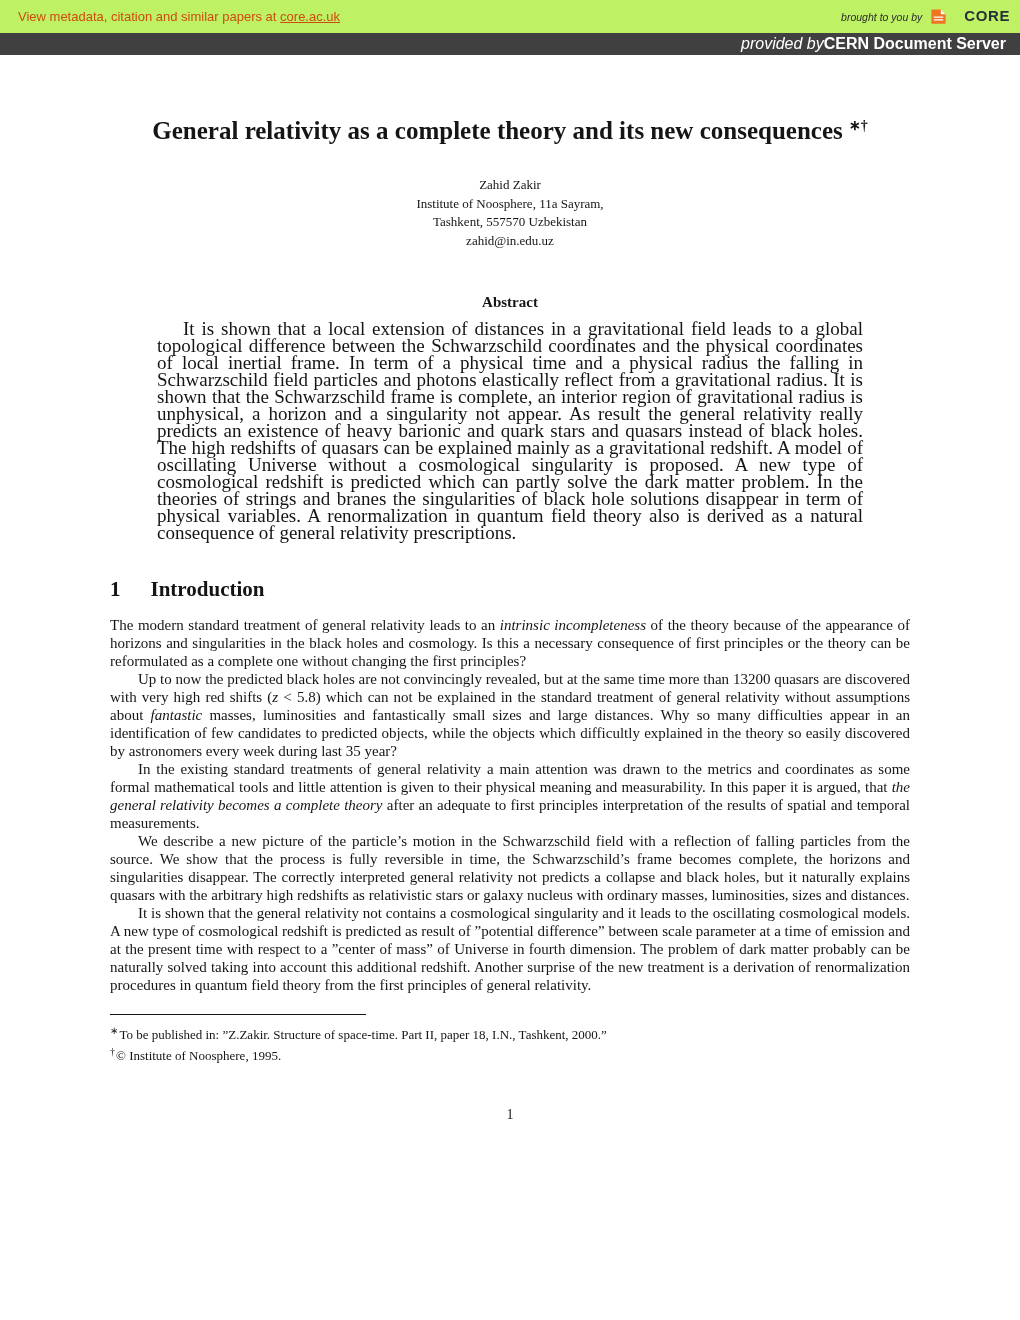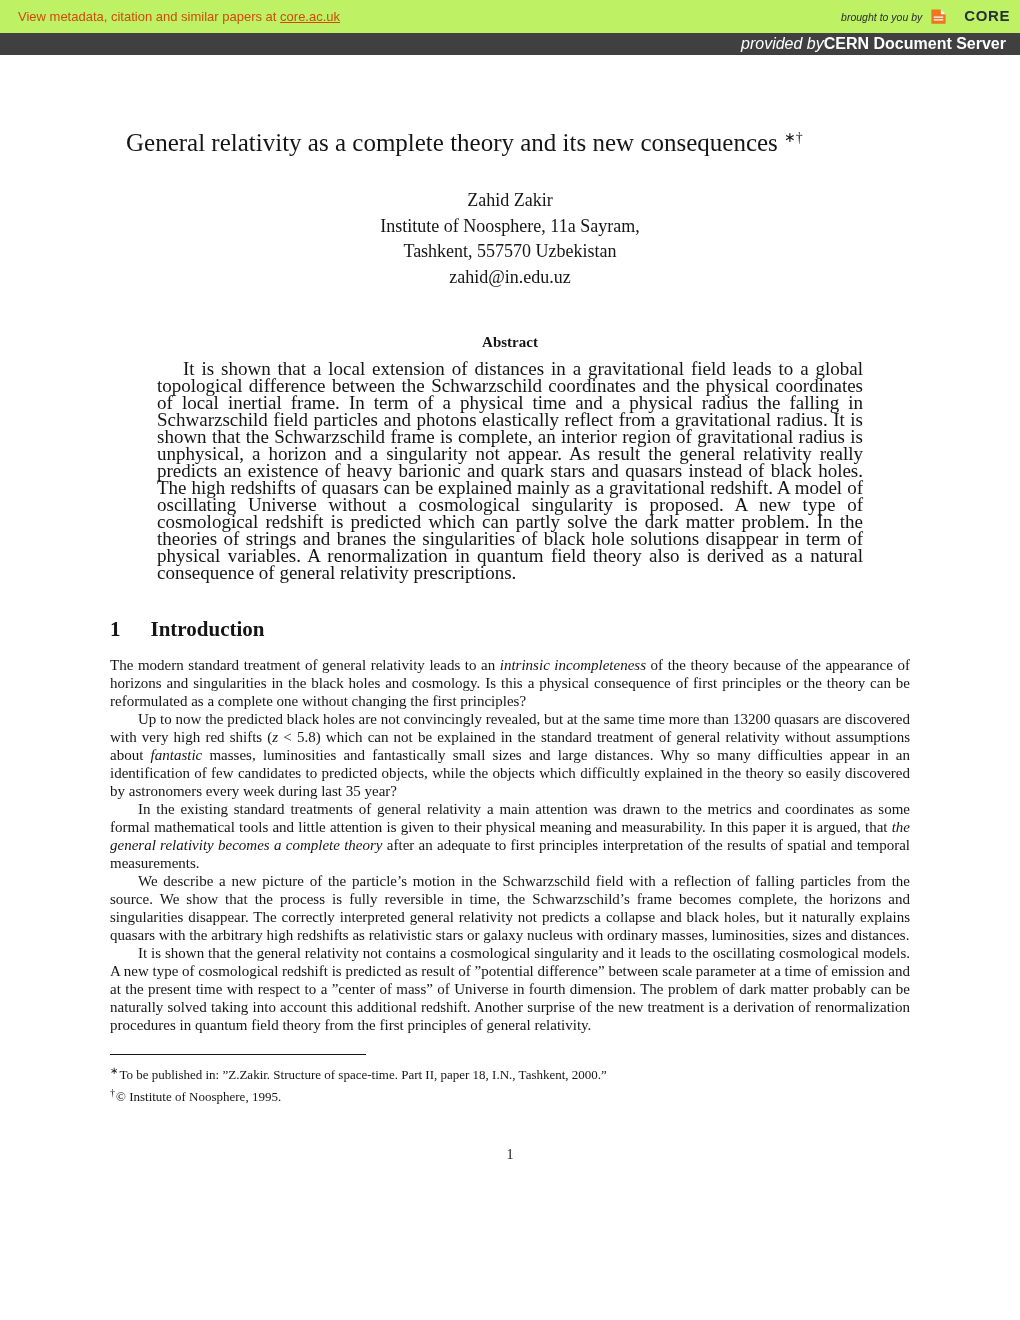--- a/index.html
+++ b/index.html
@@ -72,32 +72,32 @@
   .provided-label { font-style: italic; }
   .provider-name { font-weight: bold; }
 
   
   .paper {
     width: 800px;
     margin: 0 auto;
     padding-top: 56px;
   }
   .title {
-    margin: 16px;
-    text-align: left;
+    margin: 4px;
+    text-align: center;
     font-size: 25px;
-    font-weight: normal;
+    font-weight: bold;
     line-height: 1.25;
   }
   .title sup { font-size: 14px; }
 
   .author-block {
     margin-top: 30px;
     text-align: center;
-    font-size: 18px;
+    font-size: 13px;
     line-height: 1.42;
   }
 
   .abstract {
     width: 706px;
     margin: 44px auto 13px auto;
   }
   .abstract-heading {
     text-align: center;
     font-weight: bold;
@@ -189,21 +189,21 @@
   <div class="abstract">
     <div class="abstract-heading">Abstract</div>
     <div class="abstract-text">It is shown that a local extension of distances in a gravitational field leads to a global topological difference between the Schwarzschild coordinates and the physical coordinates of local inertial frame. In term of a physical time and a physical radius the falling in Schwarzschild field particles and photons elastically reflect from a gravitational radius. It is shown that the Schwarzschild frame is complete, an interior region of gravitational radius is unphysical, a horizon and a singularity not appear. As result the general relativity really predicts an existence of heavy barionic and quark stars and quasars instead of black holes. The high redshifts of quasars can be explained mainly as a gravitational redshift. A model of oscillating Universe without a cosmological singularity is proposed. A new type of cosmological redshift is predicted which can partly solve the dark matter problem. In the theories of strings and branes the singularities of black hole solutions disappear in term of physical variables. A renormalization in quantum field theory also is derived as a natural consequence of general relativity prescriptions.</div>
   </div>
 
   <h2 class="section-heading">
     <span class="section-number">1</span><span>Introduction</span>
   </h2>
 
   <div class="body-text">
-    <p class="first"><span>The modern standard treatment of general relativity leads to an </span><em>intrinsic incompleteness</em><span> of the theory because of the appearance of horizons and singularities in the black holes and cosmology. Is this a physical consequence of first principles or the theory can be reformulated as a complete one without changing the first principles?</span></p>
+    <p class="first"><span>The modern standard treatment of general relativity leads to an </span><em>intrinsic incompleteness</em><span> of the theory because of the appearance of horizons and singularities in the black holes and cosmology. Is this a necessary consequence of first principles or the theory can be reformulated as a complete one without changing the first principles?</span></p>
 
     <p><span>Up to now the predicted black holes are not convincingly revealed, but at the same time more than 13200 quasars are discovered with very high red shifts (</span><em>z</em><span> &lt; 5.8) which can not be explained in the standard treatment of general relativity without assumptions about </span><em>fantastic</em><span> masses, luminosities and fantastically small sizes and large distances. Why so many difficulties appear in an identification of few candidates to predicted objects, while the objects which difficultly explained in the theory so easily discovered by astronomers every week during last 35 year?</span></p>
 
     <p><span>In the existing standard treatments of general relativity a main attention was drawn to the metrics and coordinates as some formal mathematical tools and little attention is given to their physical meaning and measurability. In this paper it is argued, that </span><em>the general relativity becomes a complete theory</em><span> after an adequate to first principles interpretation of the results of spatial and temporal measurements.</span></p>
 
     <p>We describe a new picture of the particle’s motion in the Schwarzschild field with a reflection of falling particles from the source. We show that the process is fully reversible in time, the Schwarzschild’s frame becomes complete, the horizons and singularities disappear. The correctly interpreted general relativity not predicts a collapse and black holes, but it naturally explains quasars with the arbitrary high redshifts as relativistic stars or galaxy nucleus with ordinary masses, luminosities, sizes and distances.</p>
 
     <p>It is shown that the general relativity not contains a cosmological singularity and it leads to the oscillating cosmological models. A new type of cosmological redshift is predicted as result of ”potential difference” between scale parameter at a time of emission and at the present time with respect to a ”center of mass” of Universe in fourth dimension. The problem of dark matter probably can be naturally solved taking into account this additional redshift. Another surprise of the new treatment is a derivation of renormalization procedures in quantum field theory from the first principles of general relativity.</p>
   </div>
 

